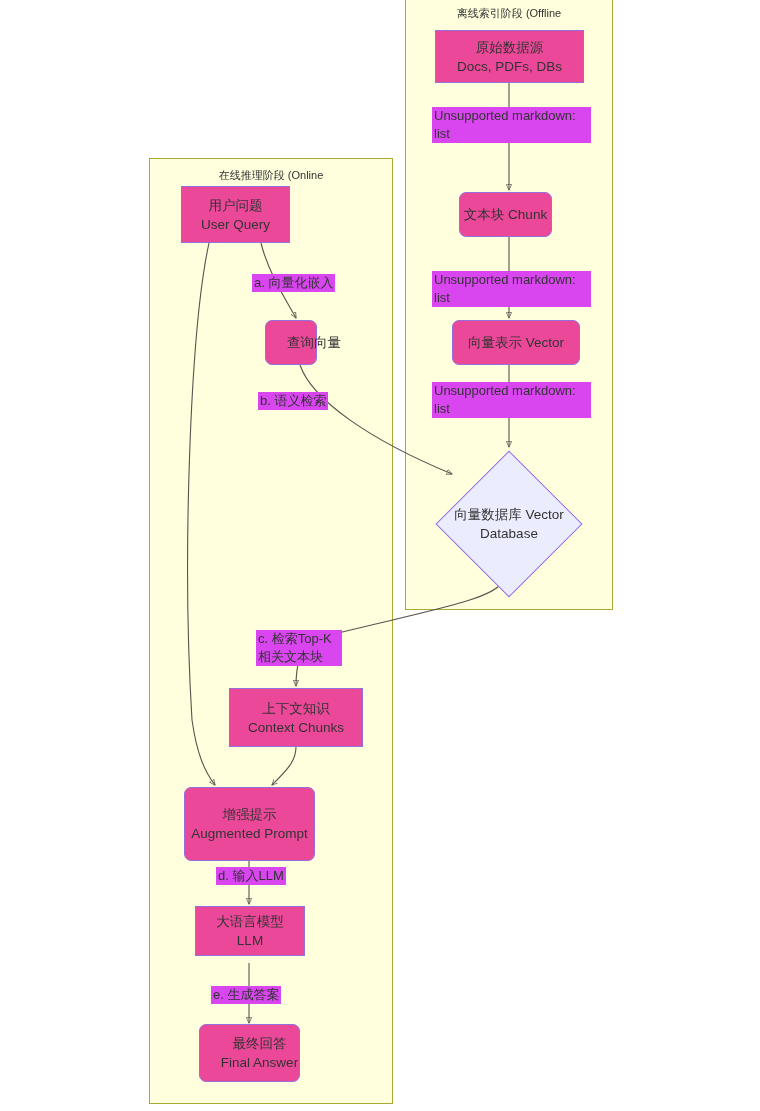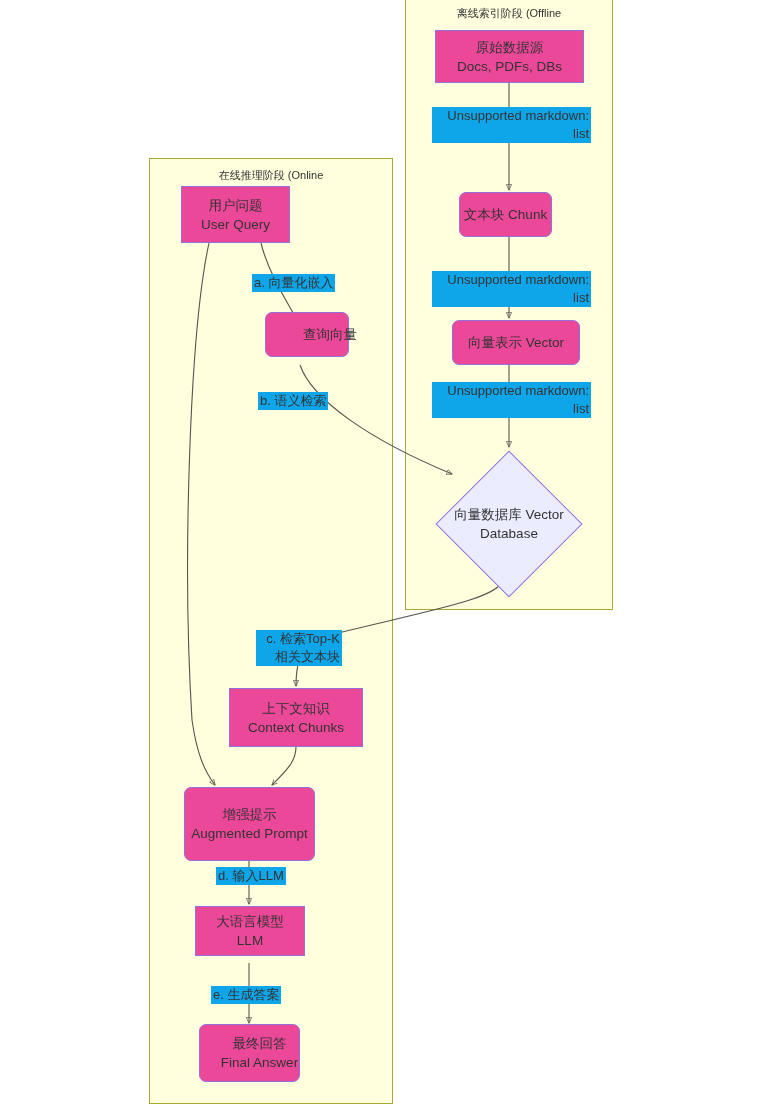--- a/index.html
+++ b/index.html
@@ -71,25 +71,25 @@
   .diamond-label {
     position: relative;
     text-align: center;
     font-size: 13.5px;
     color: #333333;
     line-height: 19px;
     z-index: 2;
   }
   .edge-label {
     position: absolute;
-    background: #0ea5e9;
+    background: #d946ef;
     color: #333333;
     font-size: 13px;
     line-height: 18px;
-    text-align: right;
+    text-align: left;
     padding: 0 2px;
     white-space: nowrap;
   }
   .edge-label.two-line { white-space: normal; }
   .edge-label .el-line { display: block; }
   svg.edges {
     position: absolute;
     left: 0; top: 0;
     width: 760px;
     height: 1111px;
@@ -159,21 +159,21 @@
       <span class="ln">向量数据库</span>
       <span class="ln">Vector Database</span>
     </div>
   </div>
 
   <div class="node" style="left:181px; top:186px; width:109px; height:57px;">
     <span class="ln">用户问题</span>
     <span class="ln">User Query</span>
   </div>
 
-  <div class="node rounded" style="left:265px; top:312px; width:84px; height:45px;padding-left:46px;">
+  <div class="node rounded" style="left:265px; top:320px; width:52px; height:45px;padding-left:46px;">
     <span class="ln">查询向量</span>
   </div>
 
   <div class="node" style="left:229px; top:688px; width:134px; height:59px;">
     <span class="ln">上下文知识</span>
     <span class="ln">Context Chunks</span>
   </div>
 
   <div class="node rounded" style="left:184px; top:787px; width:131px; height:74px;">
     <span class="ln">增强提示</span>

